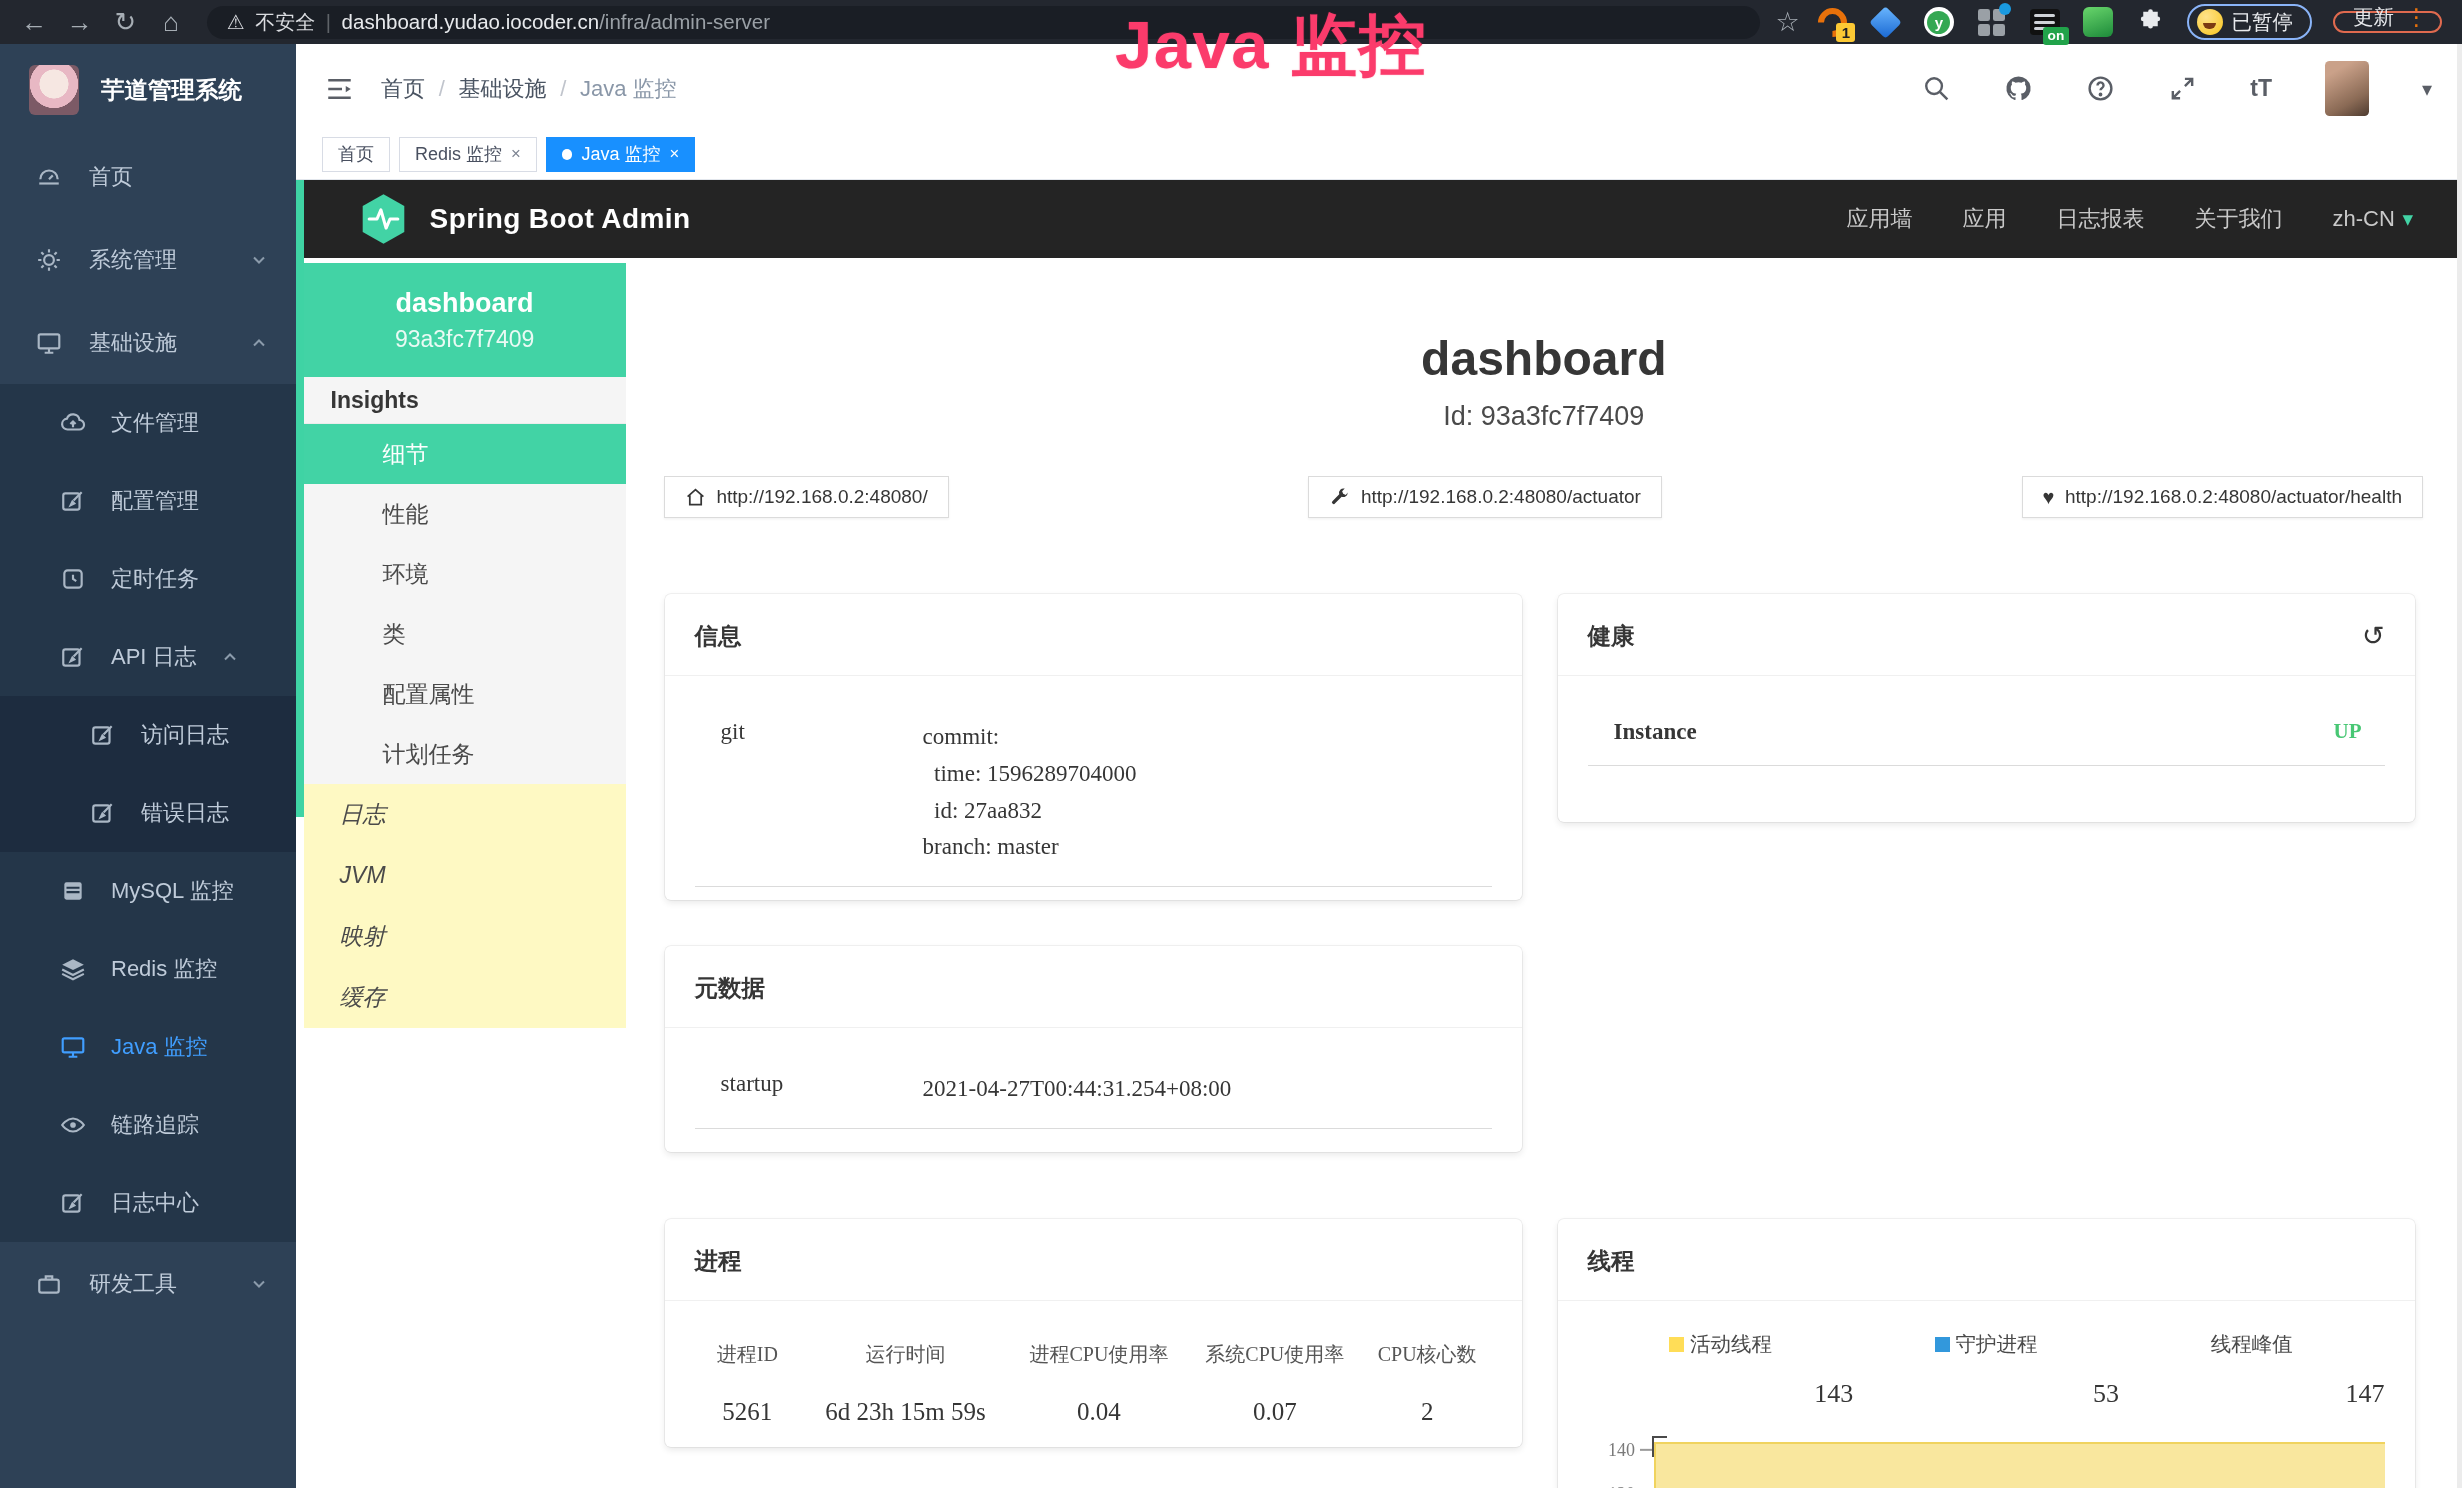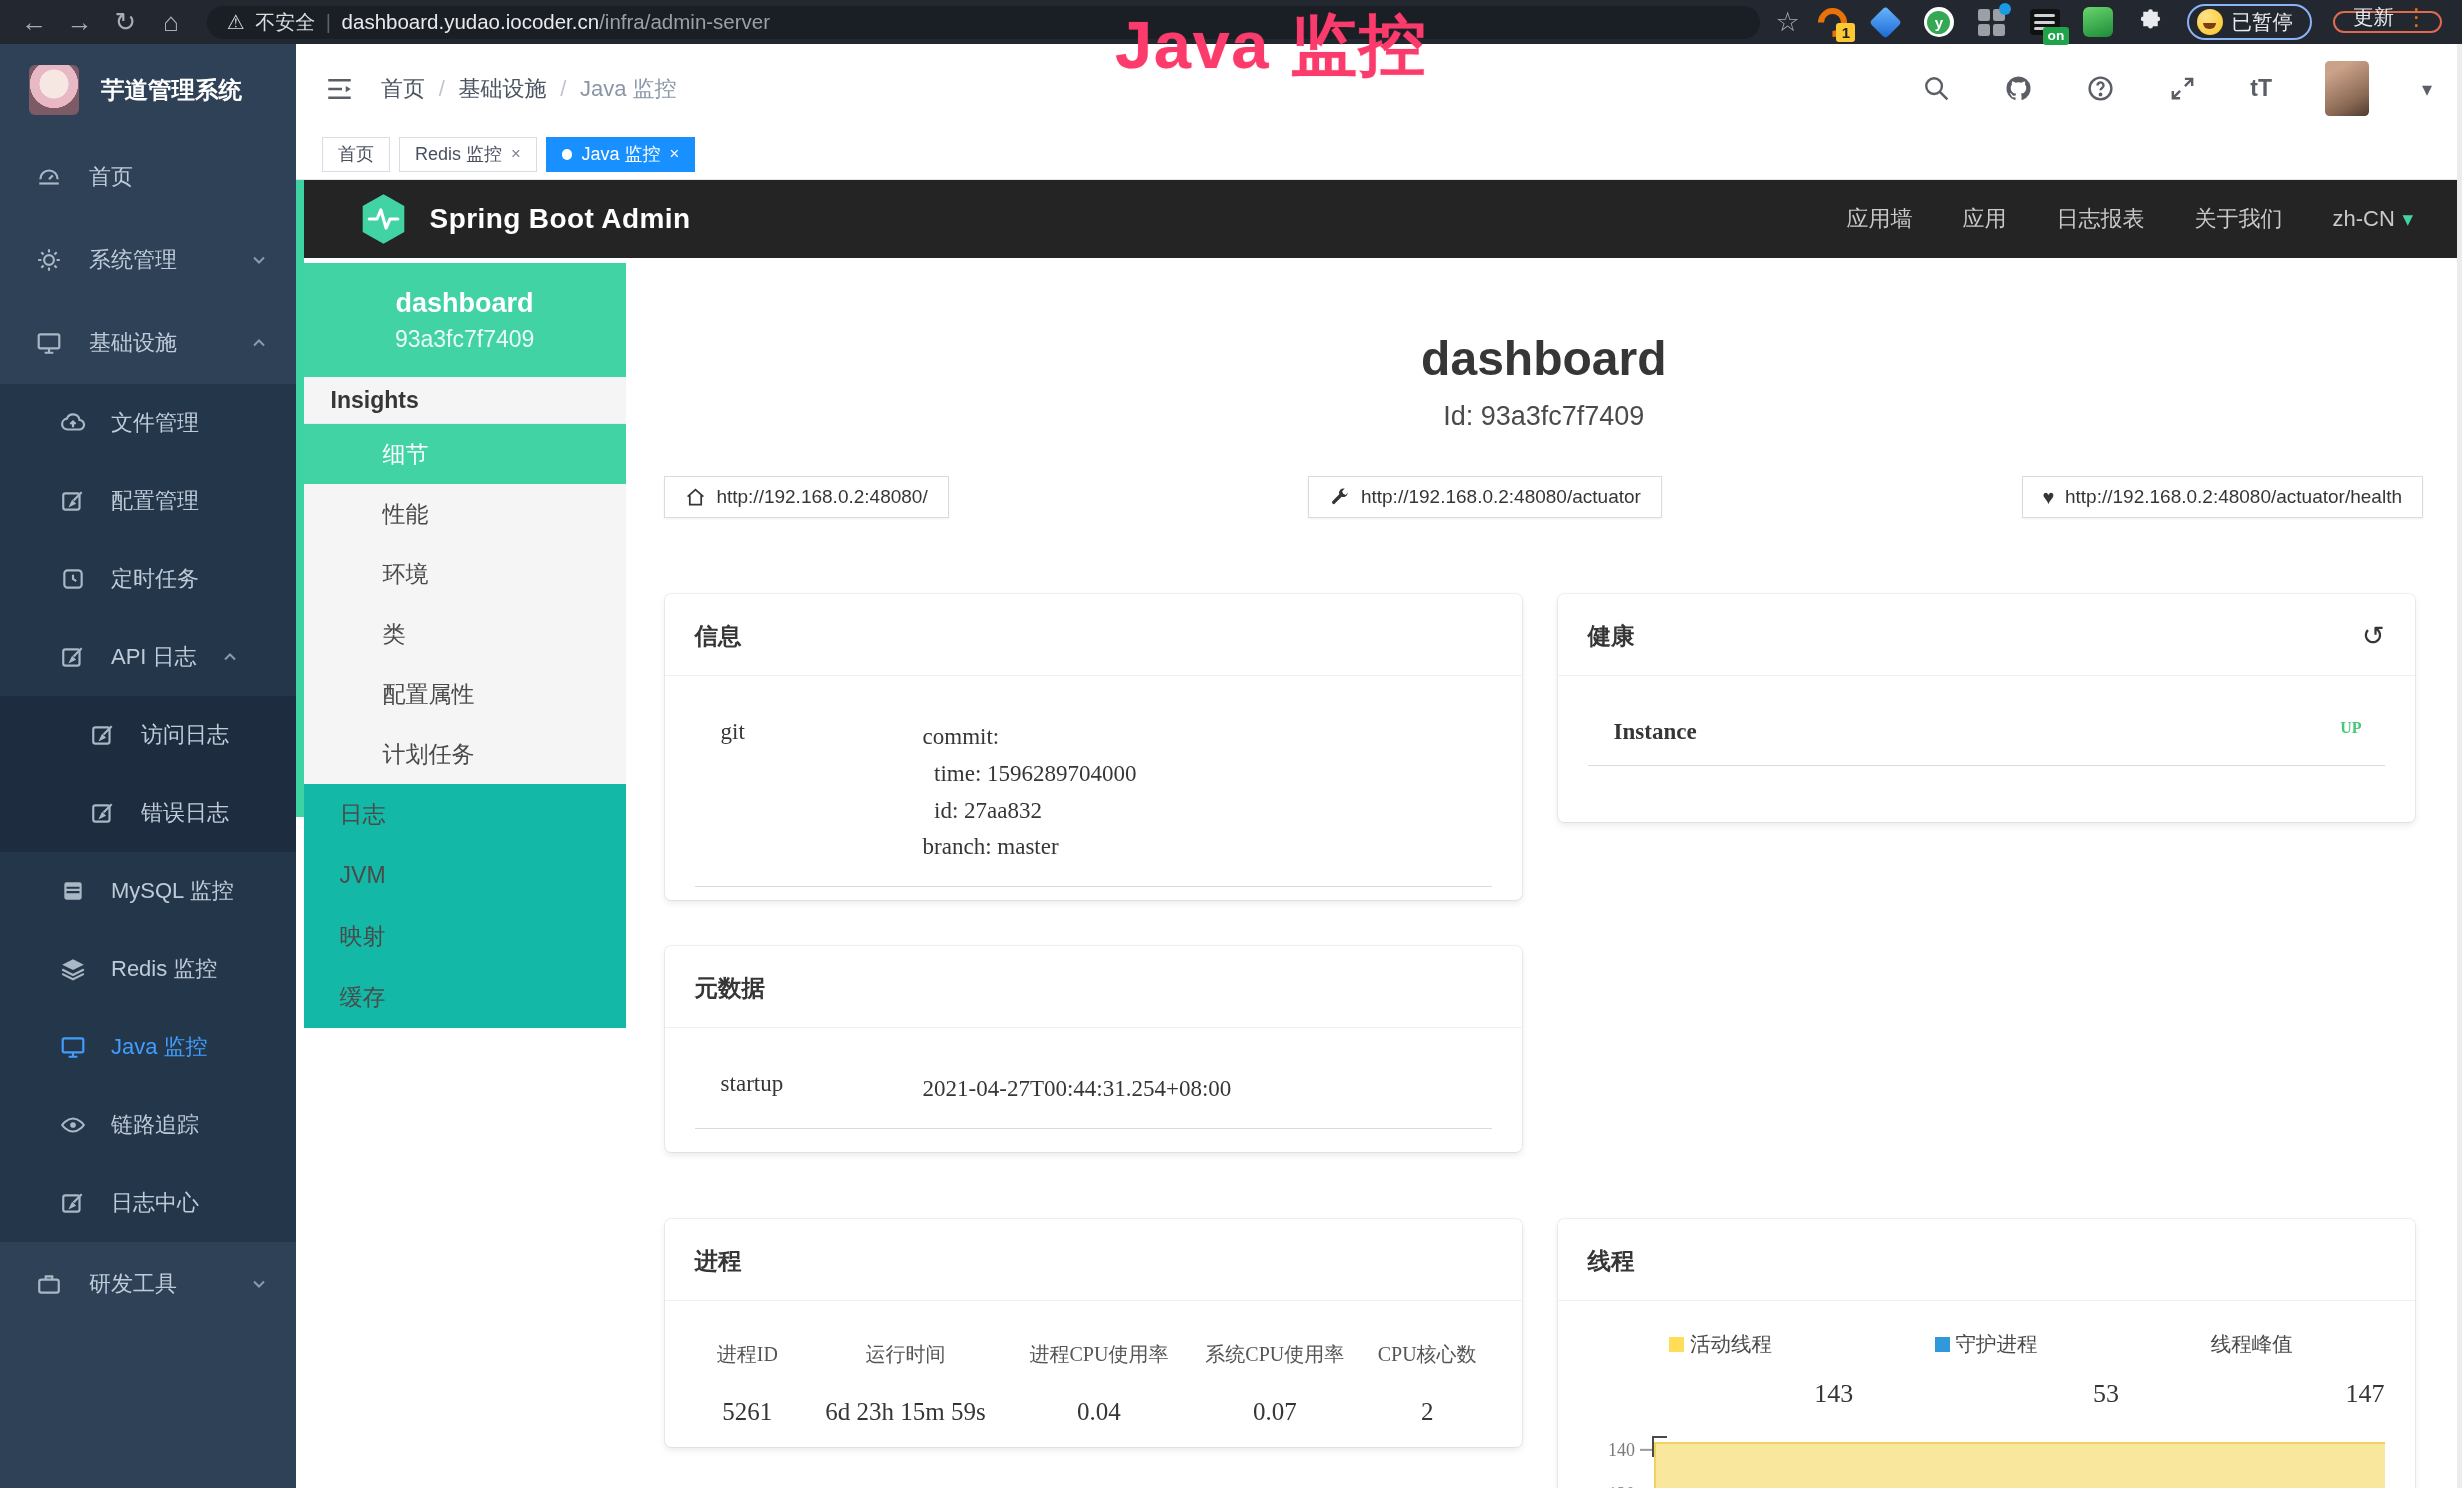--- a/index.html
+++ b/index.html
@@ -92,40 +92,40 @@
   .lang-caret { color:#42d3a5; font-size:21px; }
 
   .sba-body { flex:1; display:flex; min-height:0; background:#fff; }
   .sba-side { width:322px; flex:none; background:#fff; padding-top:5.3px; }
   .inst-head { height:114px; background:#42d3a5; color:#fff; display:flex; flex-direction:column; align-items:center; justify-content:center; gap:7.6px; }
   .inst-name { font-size:27px; font-weight:700; }
   .inst-id { font-size:23px; color:#eafaf4; }
   .grp-label { height:47px; background:#f5f5f5; display:flex; align-items:center; padding-left:27px; font-size:23px; font-weight:700; color:#363636; border-bottom:0.8px solid #ececec; }
   .side-item { height:60px; display:flex; align-items:center; padding-left:79px; font-size:23px; color:#4a4a4a; background:#f5f5f5; cursor:pointer; }
   .side-item.active { background:#42d3a5; color:#fff; }
-  .side-item.root { background:#14b8a6; padding-left:36px; height:61px; }
+  .side-item.root { background:#fef9c3; padding-left:36px; height:61px;font-style:italic; }
 
   .sba-main { flex:1; min-width:0; padding:0 39px; background:#fff; }
   .inst-title { margin-top:73px; text-align:center; font-size:48px; font-weight:700; color:#363636; }
   .inst-subtitle { margin-top:15px; text-align:center; font-size:27px; color:#4a4a4a; }
   .links { margin-top:44px; display:flex; justify-content:space-between; }
   .link-btn { display:flex; align-items:center; gap:10.6px; height:42px; padding:0 20px; border:0.8px solid #dbdbdb; background:#fff; font-size:19px; color:#363636; margin-left:-0.8px; cursor:pointer; box-shadow:0 1.5px 2.3px rgba(10,10,10,.05); }
   .link-btn svg { width:21px; height:21px; }
   .link-heart { font-size:20px; color:#363636; }
 
   .grid { display:flex; gap:36px; margin-top:76px; }
   .col { width:857px; flex:none; display:flex; flex-direction:column; }
   .card { background:#fff; border-radius:6px; box-shadow:0 3px 7.6px rgba(10,10,10,.09), 0 0 0 0.8px rgba(10,10,10,.07); overflow:hidden;font-family:Liberation Serif, serif; }
   .card-head { display:flex; align-items:center; justify-content:space-between; padding:26px 30px 23px; font-size:23.5px; font-weight:700; color:#363636; border-bottom:1.5px solid #f0f0f0; }
   .hist-ic { font-size:27px; font-weight:400; color:#363636; cursor:pointer; }
   .card-body { padding:20px 30px 30px; }
   .kv { display:flex; align-items:flex-start; padding:23px 0 20px; border-bottom:0.8px solid #dbdbdb; }
   .kv .k { width:228px; flex:none; padding-left:26px; font-size:23px; color:#363636; }
   .kv .v { flex:1; font-size:23px; color:#363636; white-space:pre-wrap; line-height:1.6; }
-  .kv .v-right { margin-left:auto; padding-right:23px; font-size:16px; font-weight:700; }
+  .kv .v-right { margin-left:auto; padding-right:23px; font-size:21px; font-weight:700; }
   .up { color:#48c774; }
   .k-strong { font-weight:600; font-size:23.5px; }
 
   .ptable { display:grid; grid-template-columns:0.9fr 1.8fr 1.5fr 1.5fr 1.1fr; row-gap:30px; text-align:center; padding:20px 0 7.6px; }
   .pth { font-size:20px; color:#555; }
   .ptd { font-size:25px; color:#363636; }
 
   .tstats { display:grid; grid-template-columns:1fr 1fr 1fr; text-align:right; padding-top:9px; }
   .tlabel { font-size:20.5px; color:#4a4a4a; display:flex; align-items:center; justify-content:center; gap:6px; }
   .sq { width:15px; height:15px; display:inline-block; }

